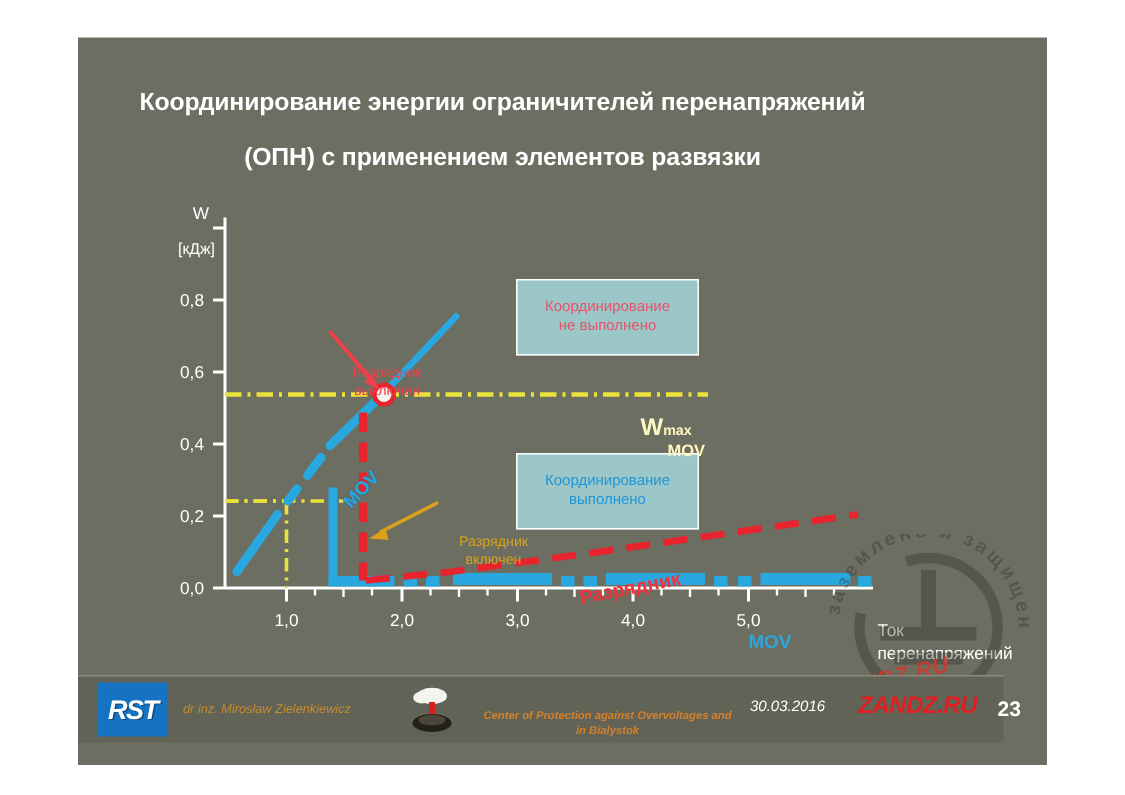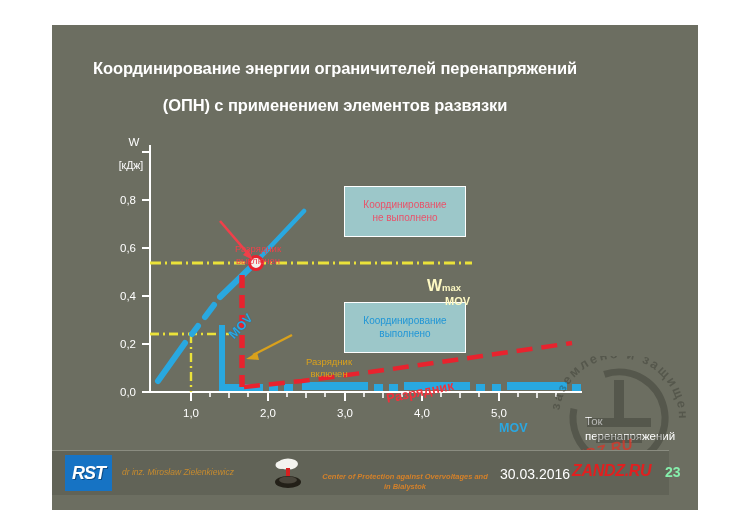--- a/index.html
+++ b/index.html
@@ -70,24 +70,24 @@
   #rst{position:absolute;left:13px;top:4px;width:47px;height:36px;
        background:#1673c4;display:flex;align-items:center;justify-content:center;}
   #rst span{color:#ffffff;font-style:italic;font-weight:bold;font-size:18px;
             letter-spacing:-1px;text-shadow:1px 1px 0 #0d4c85;}
   #author{position:absolute;left:70px;top:16px;color:#c78b2e;font-size:8.5px;
           font-style:italic;}
   #centre{position:absolute;left:253px;top:5px;width:200px;text-align:center;
           color:#d4812a;font-size:7.5px;font-weight:bold;font-style:italic;
           line-height:10px;margin-top:16px;}
   #cloud{position:absolute;left:218px;top:4px;width:36px;height:36px;}
-  #date{position:absolute;left:448px;top:15px;color:#ffffff;font-size:14px;}
+  #date{position:absolute;left:448px;top:15px;color:#ffffff;font-size:10px;font-style:italic;}
   #zandz{position:absolute;left:520px;top:11px;color:#e02020;font-size:16px;
          font-weight:bold;font-style:italic;letter-spacing:-.3px;}
-  #pageno{position:absolute;left:613px;top:13px;color:#86efac;font-size:14px;
+  #pageno{position:absolute;left:613px;top:13px;color:#ffffff;font-size:14px;
           font-weight:bold;}
 </style>
 </head>
 <body>
 
 <div id="slide">
 
   <div id="title">
     <span>Координирование энергии ограничителей перенапряжений</span>
     <span class="l2">(ОПН) с применением  элементов развязки</span>

